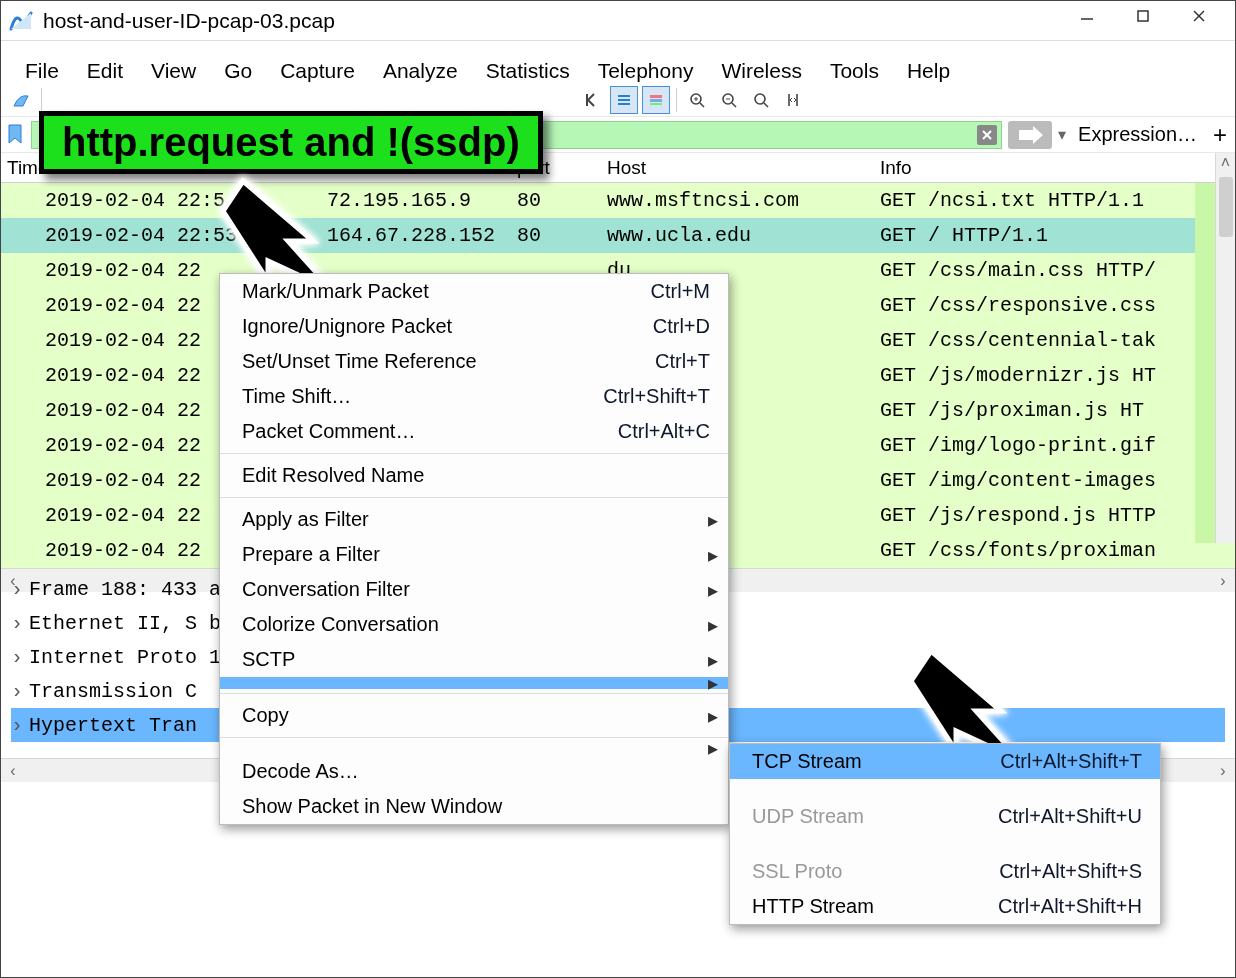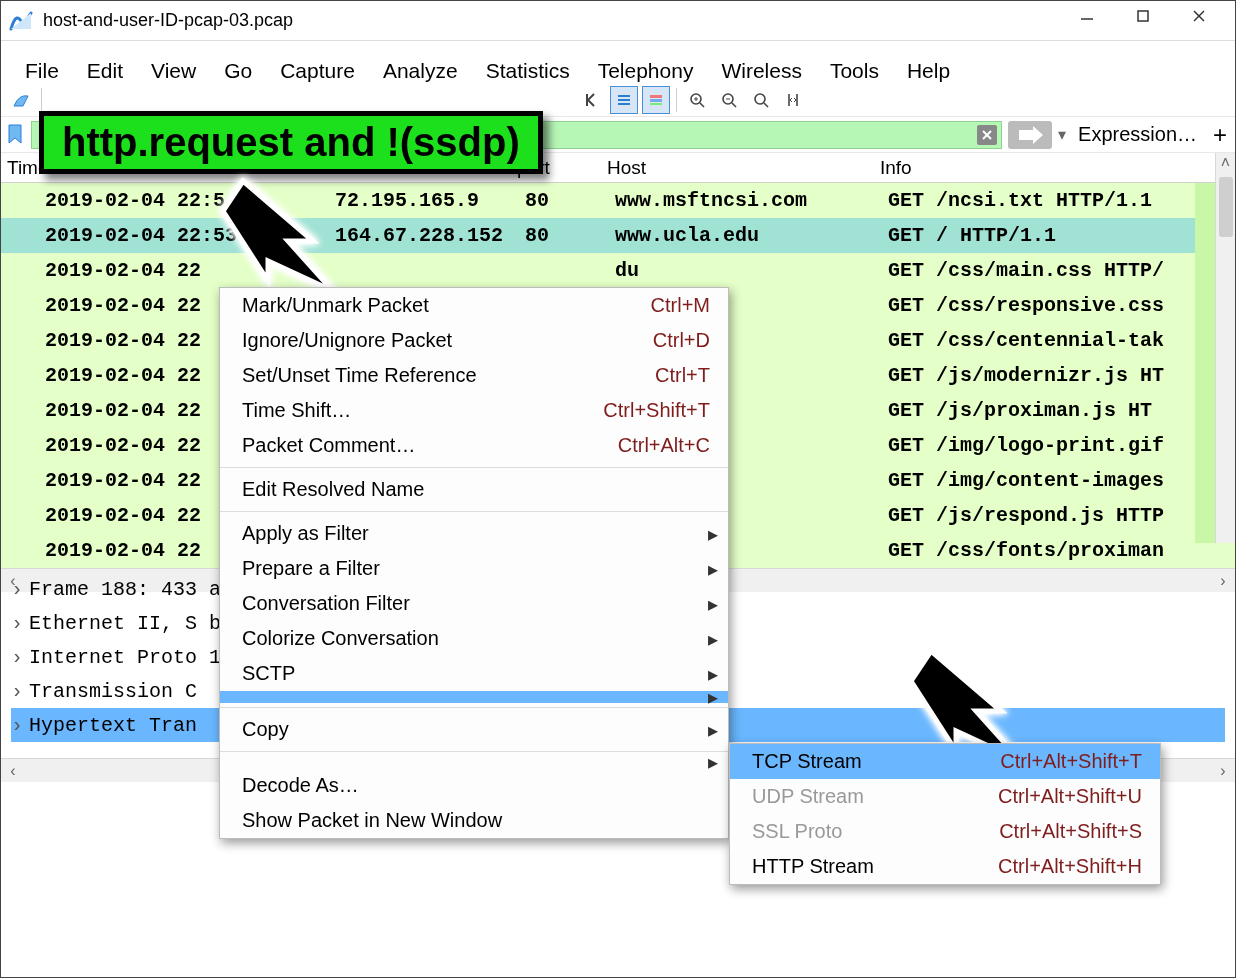--- a/index.html
+++ b/index.html
@@ -15,21 +15,21 @@
     border: 1px solid #444;
     position: relative;
   }
   .mono { font-family: Consolas, "Courier New", monospace; }
   
   .titlebar {
     height: 40px;
     display: flex;
     align-items: center;
     padding: 0 8px;
-    font-size: 18px;
+    font-size: 21px;
     border-bottom: 1px solid #ddd;
   }
   .titlebar .app-icon {
     width: 24px; height: 24px; margin-right: 10px;
   }
   .wincontrols {
     margin-left: auto;
     display: flex;
     gap: 0;
   }
@@ -127,21 +127,21 @@
   .pl-body { position: relative; }
   .pl-row {
     height: 35px;
     display: flex;
     font-size: 20px;
     background: #e4ffc7;
     white-space: nowrap;
     overflow: hidden;
   }
   .pl-row.selected { background: #a0e2d4; }
-  .pl-row .pl-col { padding: 4px 14px; font-weight: bold; }
+  .pl-row .pl-col { padding: 4px 6px; }
   .pl-hscroll {
     height: 24px;
     background: #f0f0f0;
     display: flex;
     align-items: center;
     justify-content: space-between;
     padding: 0 2px;
     border-top: 1px solid #d8d8d8;
   }
   .arrow-btn { width:20px; text-align:center; color:#666; }
@@ -190,26 +190,26 @@
     z-index: 60;
   }
   .ctx .mi {
     display: flex;
     align-items: center;
     padding: 6px 18px 6px 22px;
     white-space: nowrap;
     position: relative;
   }
   .ctx .mi .lbl { flex: 1; padding-right: 60px; }
-  .ctx .mi .shc { color: #7f1d1d; }
+  .ctx .mi .shc { color: #0f172a; }
   .ctx .mi .sub-arrow { position:absolute; right:10px; color:#333; }
   .ctx .mi.hover { background: #6ab7ff; }
-  .ctx .mi.disabled { color: #999; }
+  .ctx .mi.disabled { color: #999; margin-top: 20px; }
   .ctx .sep { height: 1px; background: #ddd; margin: 4px 0; }
-  .ctx.main { left: 218px; top: 286px; width: 510px; }
+  .ctx.main { left: 218px; top: 272px; width: 510px; }
   .ctx.sub { left: 728px; top: 742px; width: 432px; }
   
   .vscroll {
     position:absolute; right:0; top:0; bottom:24px; width:20px;
     background:#f0f0f0; border-left:1px solid #d8d8d8;
     display:flex; flex-direction:column; align-items:center; justify-content:flex-start;
   }
   .vscroll .up,.vscroll .down{height:20px; display:flex;align-items:center;justify-content:center;color:#666;}
   .vscroll .thumb{ width:14px; height:60px; background:#cfcfcf; border-radius:3px; margin-top:4px;}
   

